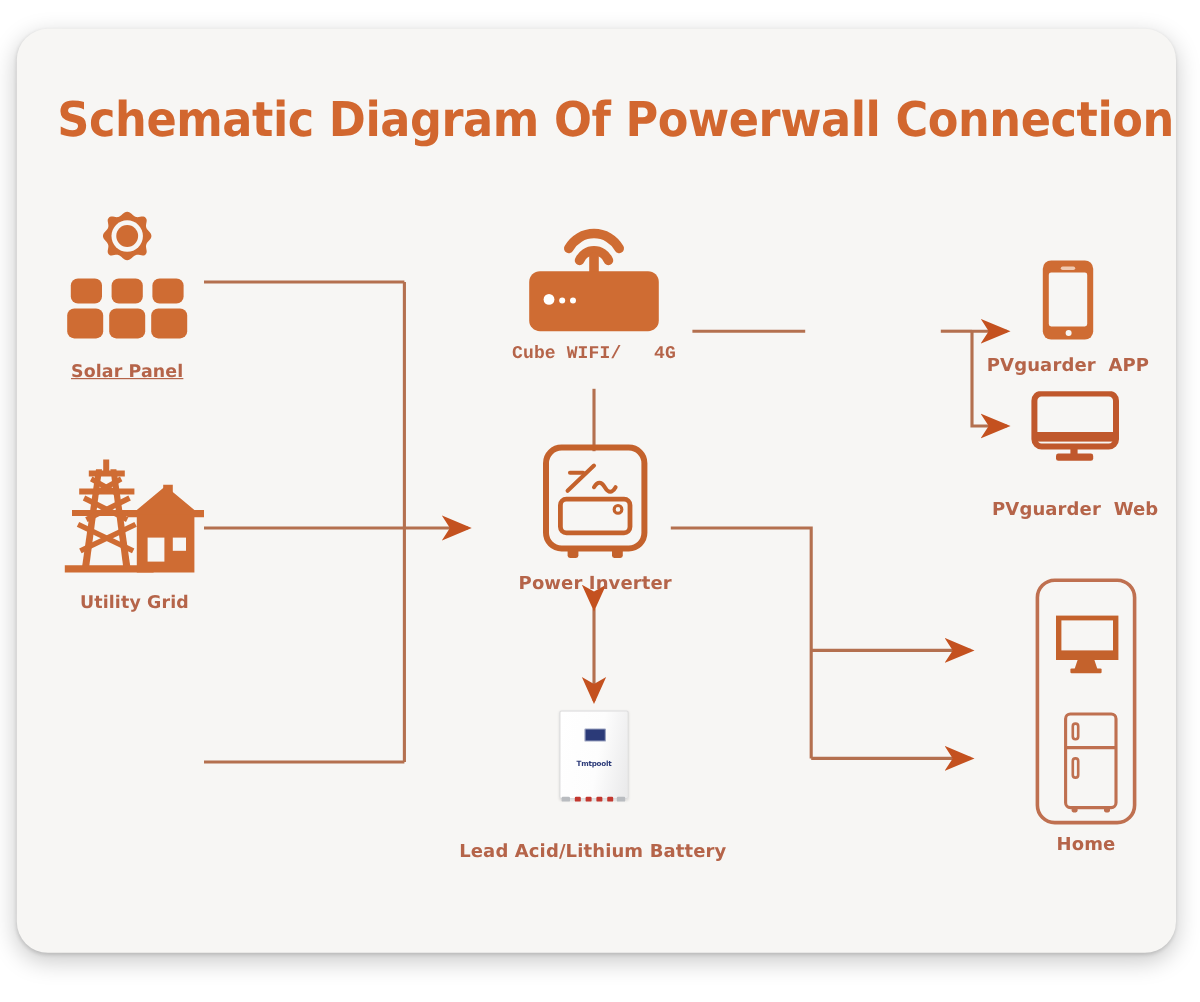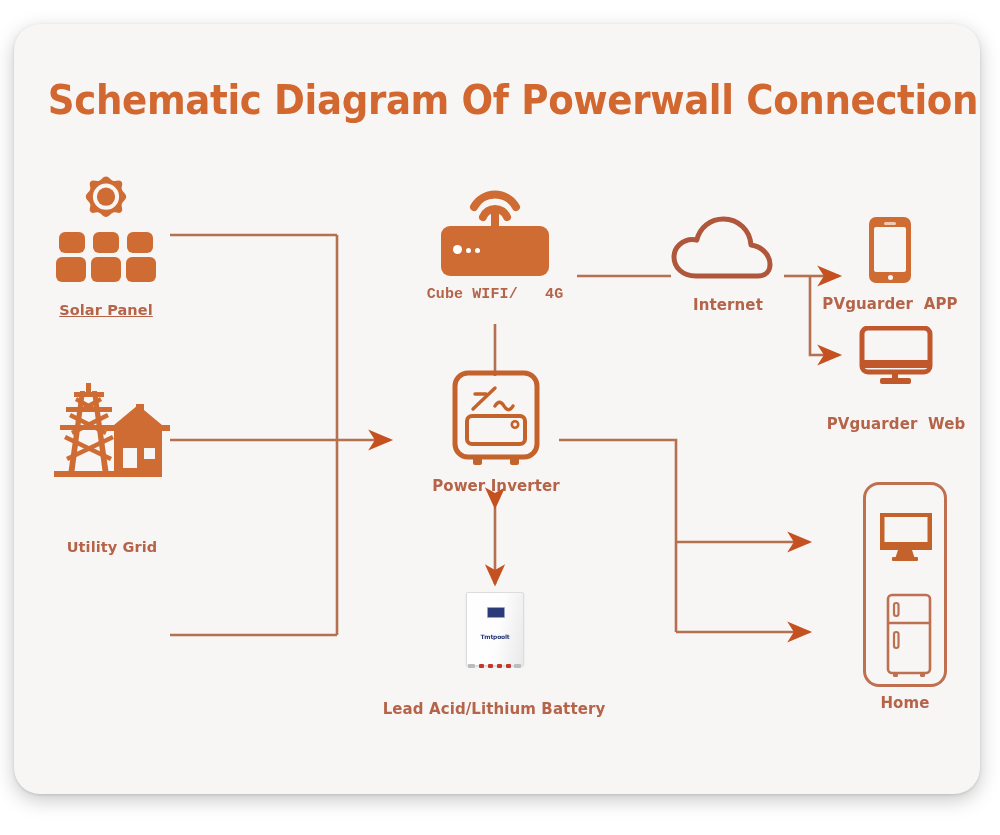--- a/index.html
+++ b/index.html
@@ -296,51 +296,40 @@
 
           <path d="M84 25 h8 v14 h-8z"></path>
           <path d="M62 46 L86 26 L110 46 L118 46 L118 52 L54 52 L54 46 Z"></path>
           <path d="M62 50 h48 v48 h-48z"></path>
         </g>
         <g fill="#f7f6f4">
           <rect x="71" y="69" width="14" height="20"></rect>
           <rect x="92" y="69" width="11" height="11"></rect>
         </g>
       </svg>
-      <div class="label" style="left:-12px; top:116px; width:144px;margin-top:44px;">Utility Grid</div>
+      <div class="label" style="left:-12px; top:116px; width:144px;">Utility Grid</div>
     </div>
 
 
     <div class="node" style="left:427px; top:168px; width:108px; height:90px;">
       <svg width="108" height="40" viewBox="0 0 108 40" style="position:absolute; left:0; top:-8px;">
         <g fill="none" stroke="#cf6c33" stroke-width="8" stroke-linecap="round">
           <path d="M33 26 A 24 24 0 0 1 75 26" transform="translate(0,-3)"></path>
           <path d="M42 31 A 13 13 0 0 1 66 31" transform="translate(0,2)"></path>
         </g>
       </svg>
       <div class="router-stem"></div>
       <div class="router-body">
         <div class="router-led" style="left:12px; top:19px; width:9px; height:9px;"></div>
         <div class="router-led" style="left:25px; top:21.5px; width:5px; height:5px;"></div>
         <div class="router-led" style="left:34px; top:21.5px; width:5px; height:5px;"></div>
       </div>
       <div class="label lg" style="left:-36px; top:94px; width:180px;font-family:Liberation Mono, monospace;">Cube WIFI/   4G</div>
     </div>
 
-    <div class="node" style="left:655px; top:190px; width:118px; height:80px;">
-      <svg width="118" height="70" viewBox="0 0 118 70">
-        <path d="M27 62 C13 62 5 53 5 43 C5 33.5 13.5 25.5 23.5 25.5
-                 C25 25.5 26.5 25.7 27.8 26.1
-                 C30.8 13.5 41.5 5 54.5 5
-                 C69.5 5 81 16.5 82 31
-                 C93 32.5 101 41 101 50.5
-                 C101 57 97 62 88.5 62 Z" fill="none" stroke="#b0563a" stroke-width="5" stroke-linejoin="round"></path>
-      </svg>
-      <div class="label lg" style="left:-6px; top:82px; width:130px;">Internet</div>
-    </div>
 
     <div class="node" style="left:855px; top:193px; width:42px; height:66px;">
       <div class="phone-body">
         <div class="phone-speaker"></div>
         <div class="phone-screen"></div>
         <div class="phone-home"></div>
       </div>
       <div class="label lg" style="left:-70px; top:78px; width:182px;">PVguarder  APP</div>
     </div>
 

